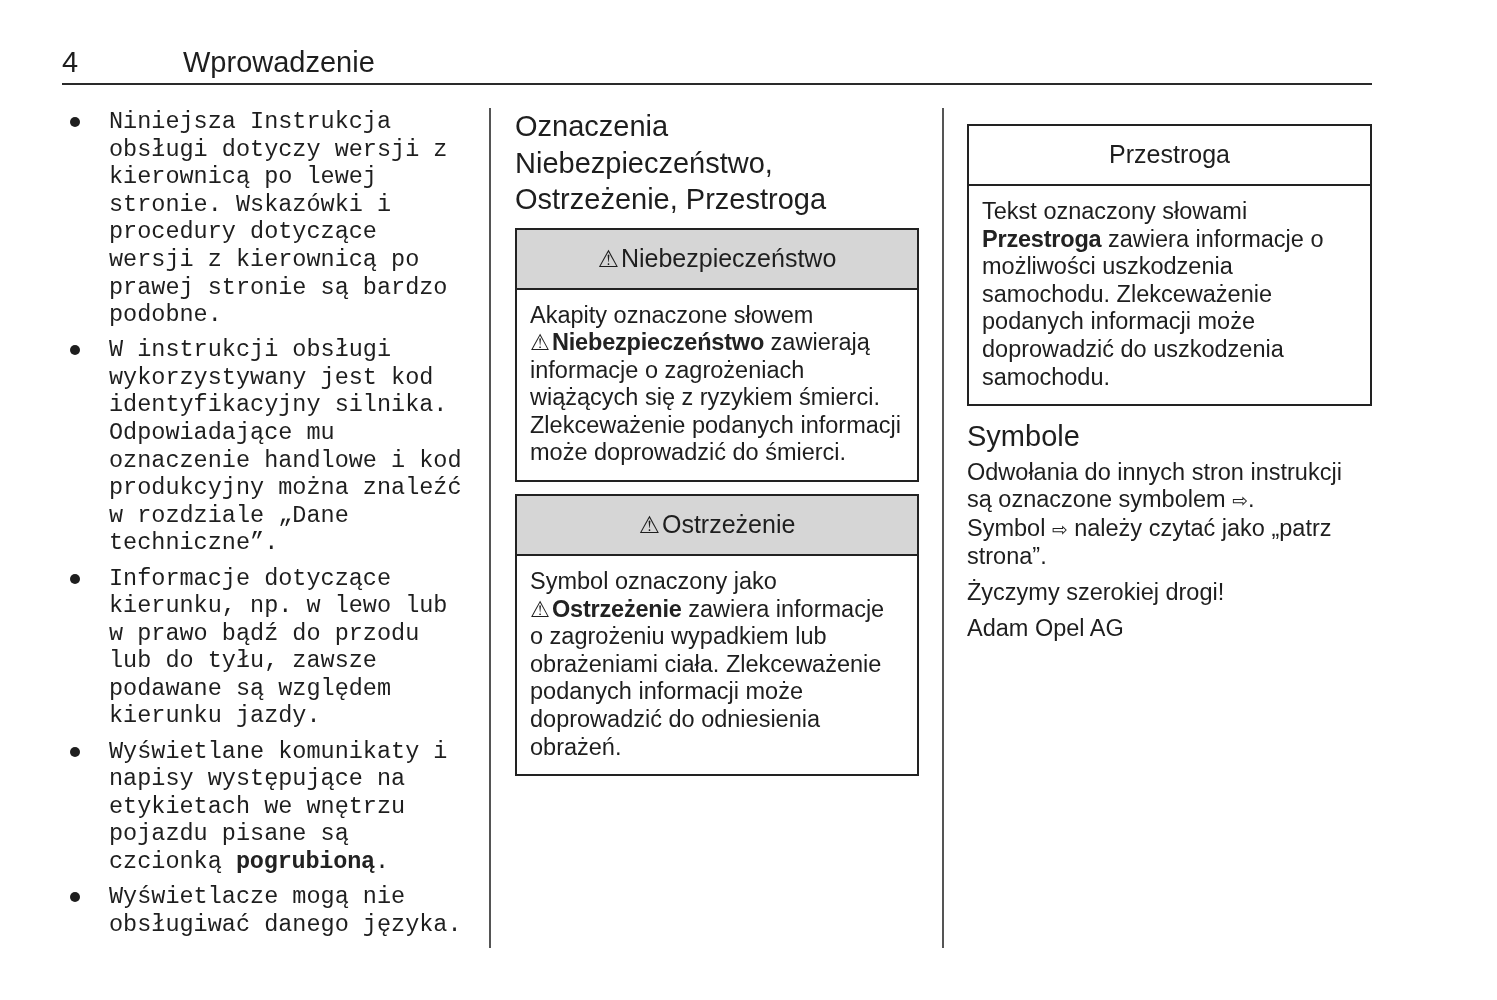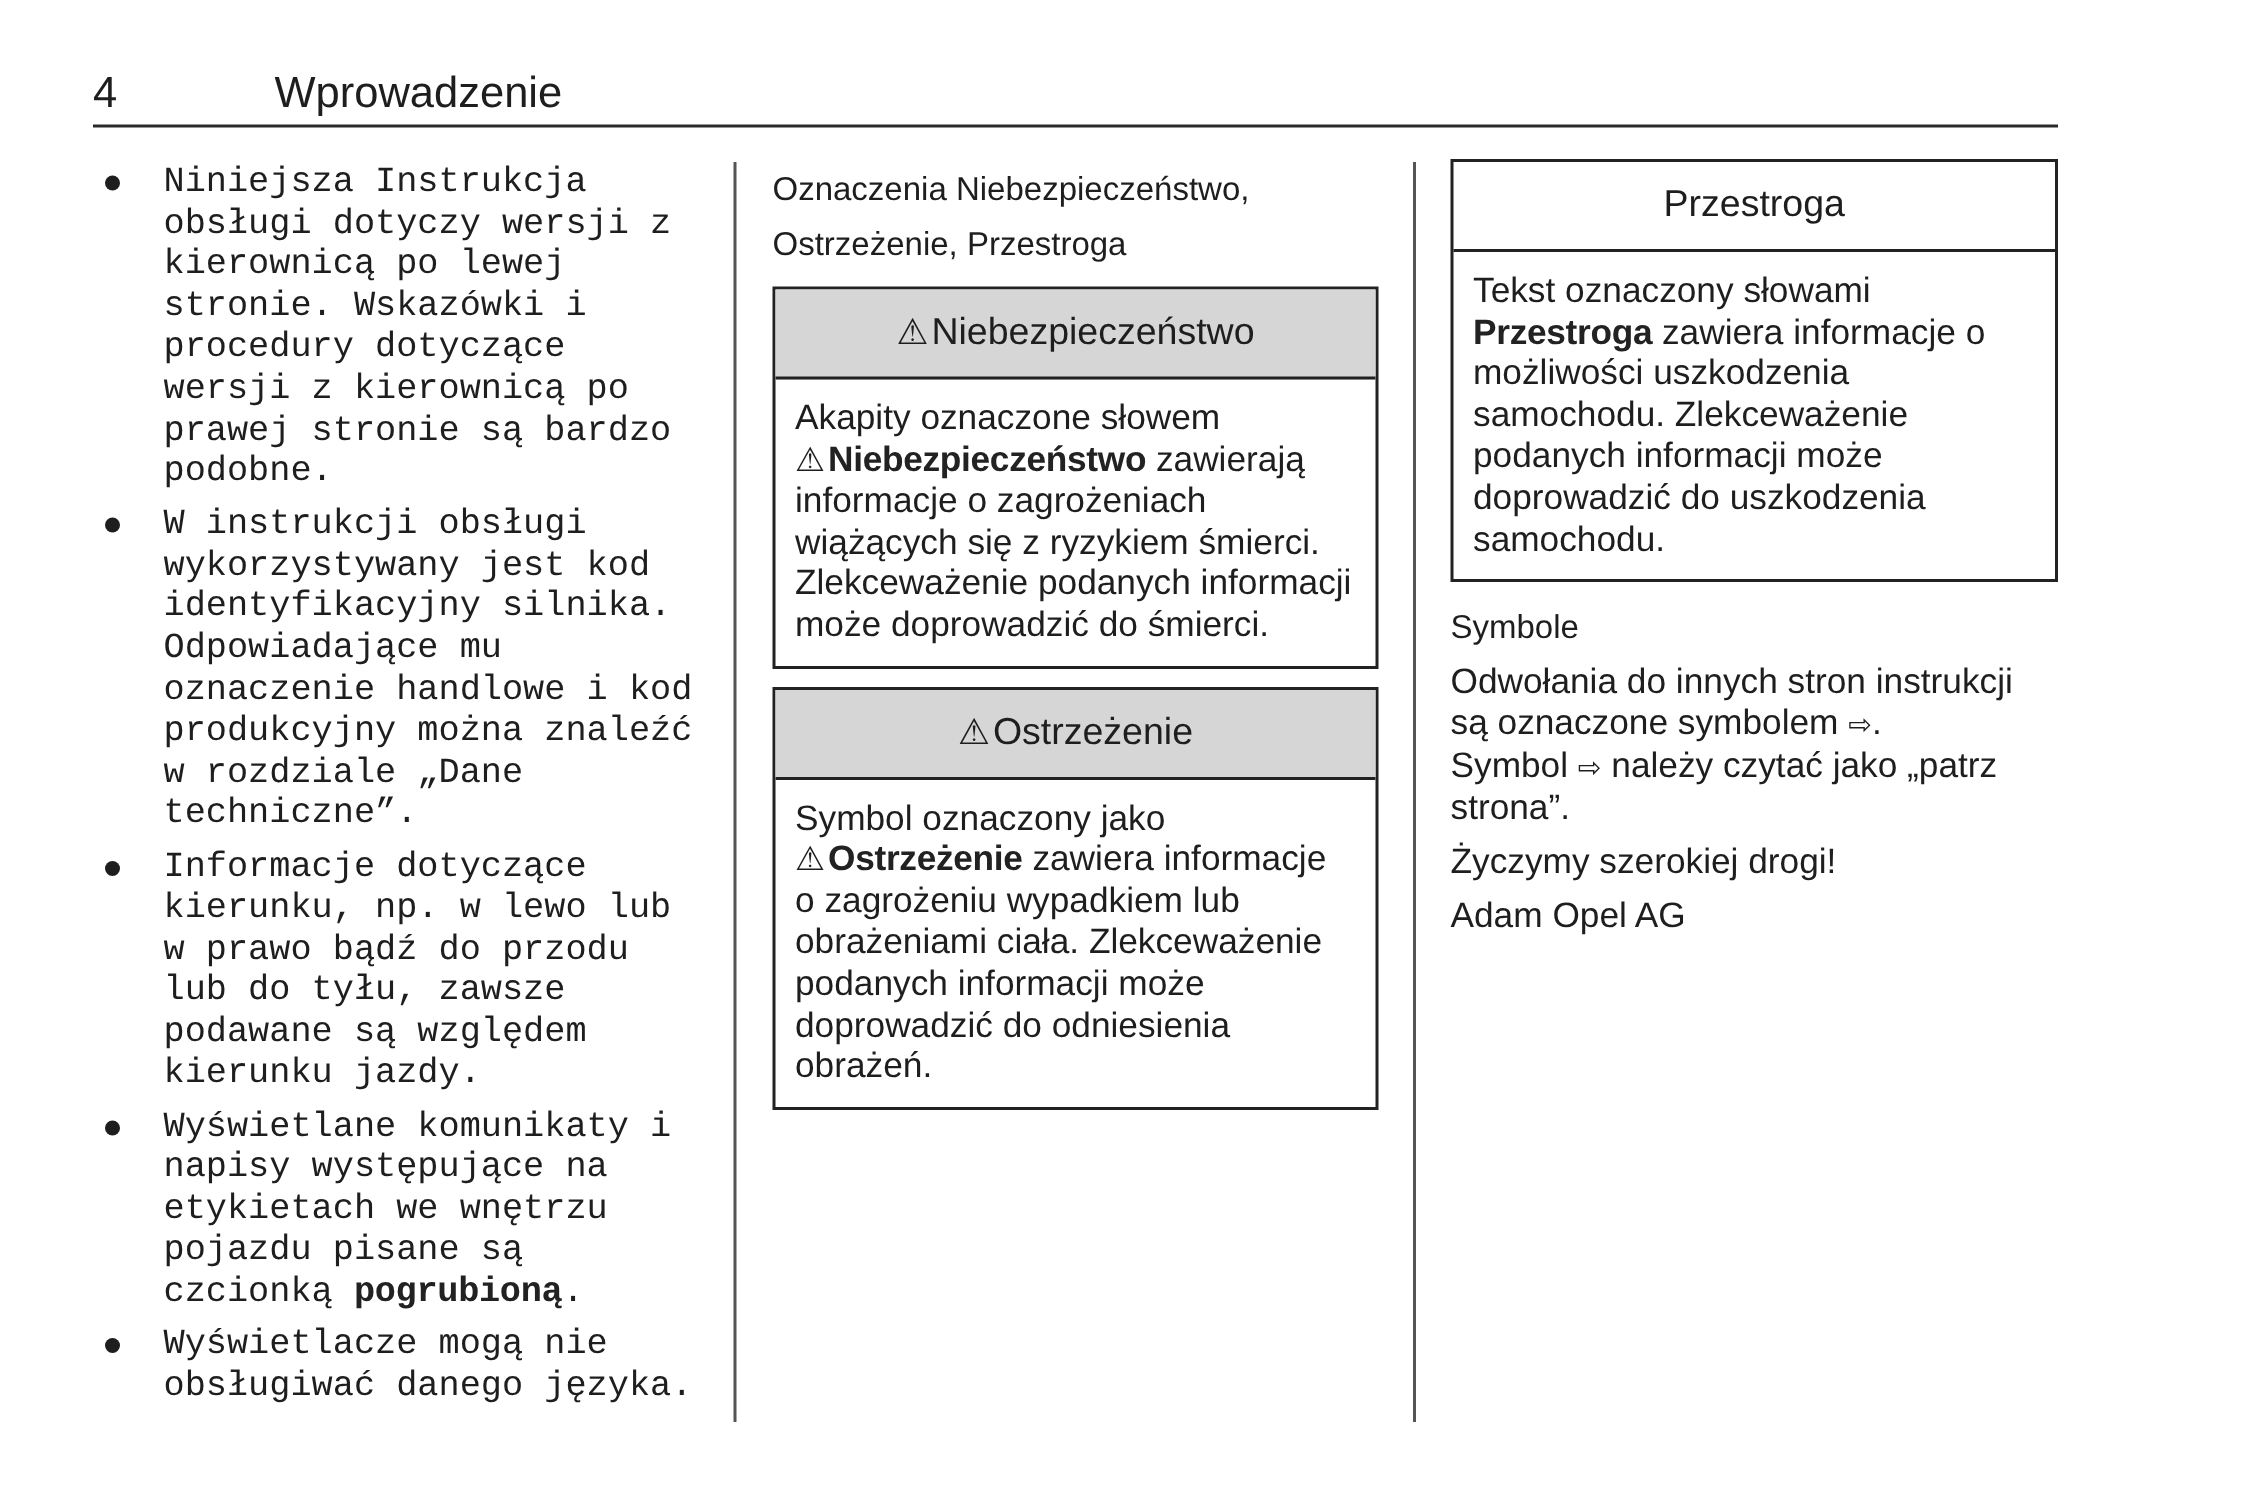--- a/index.html
+++ b/index.html
@@ -11,27 +11,27 @@
   .running-title { position: absolute; left: 183px; top: 46px; font-size: 29px; }
   .header-rule { position: absolute; left: 62px; top: 83px; width: 1310px; height: 2px; background: #2a2a2a; }
 
   .col-divider { position: absolute; width: 2px; background: #555; }
   .div1 { left: 489px; top: 108px; height: 840px; }
   .div2 { left: 942px; top: 108px; height: 840px; }
 
   .col { position: absolute; font-size: 23.5px; line-height: 27.6px; }
   .col1 { left: 62px; top: 108px; width: 410px; }
   .col2 { left: 515px; top: 108px; width: 404px; }
-  .col3 { left: 967px; top: 106px; width: 405px; }
+  .col3 { left: 967px; top: 124px; width: 405px; }
 
   .bullets { list-style: none; margin: 0; padding: 0; }
   .bullets li { position: relative; padding-left: 47px; margin-bottom: 7.5px; font-family: Liberation Mono, monospace; }
   .bullets .dot { position: absolute; left: 8px; top: 9px; width: 10px; height: 10px; border-radius: 50%; background: #1e1e1e; }
 
-  .section-title { font-size: 22px; line-height: 36.5px; margin: 0 0 10px 0; font-weight: normal; }
+  .section-title { font-size: 29px; line-height: 36.5px; margin: 0 0 10px 0; font-weight: normal; }
 
   .box { border: 2px solid #222; margin-bottom: 12px; }
   .box-head { height: 58px; border-bottom: 2px solid #222; display: flex; align-items: center; justify-content: center; font-size: 25px; }
   .box-head.gray { background: #d6d6d6; }
   .box-body { padding: 12px 14px 13px 13px; }
   .warn { font-size: 0.95em; margin-right: 2px; }
   .strong { font-weight: bold; color: #222; letter-spacing: -0.2px; }
   .p { margin: 0 0 8px 0; }
   .ref { font-size: 0.8em; }
 </style>

